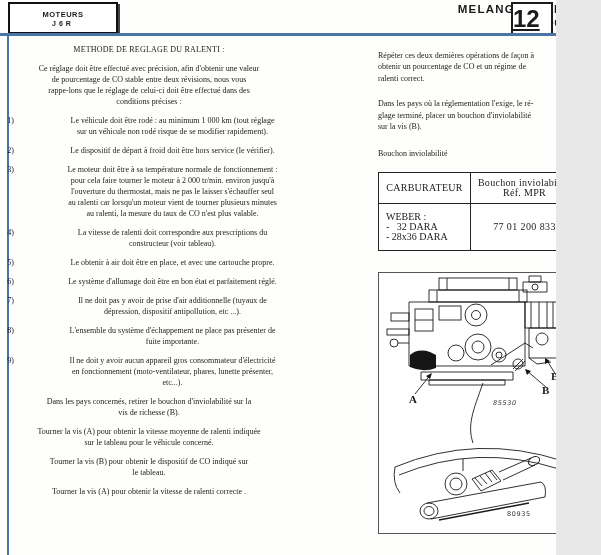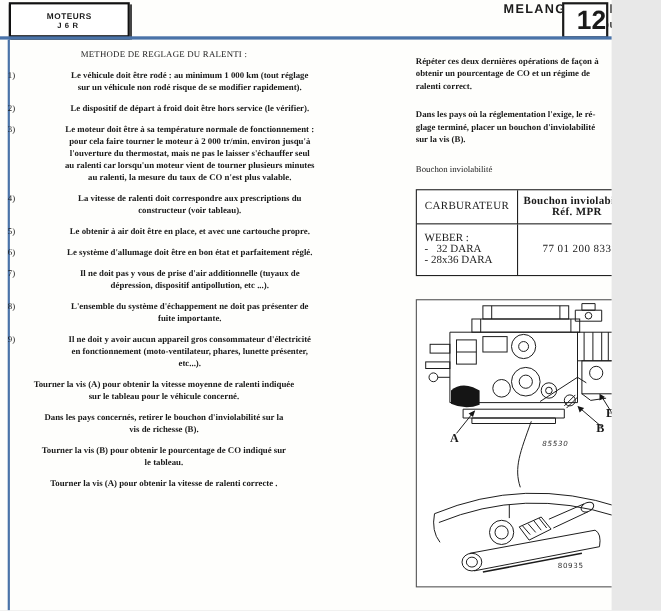--- a/index.html
+++ b/index.html
@@ -14,27 +14,28 @@
     display:flex;flex-direction:column;align-items:center;justify-content:center;
     background:#fff;
   }
   .eb1{font:bold 7.5px "Liberation Sans",sans-serif;letter-spacing:.5px;}
   .eb2{font:bold 7px "Liberation Sans",sans-serif;letter-spacing:3px;margin-top:1px;}
   .title{position:absolute;left:0;top:3px;width:601px;text-align:right;}
   .t1{font:bold 11.5px "Liberation Sans",sans-serif;letter-spacing:1.2px;word-spacing:7px;}
   .t2{font:bold 10.5px "Liberation Sans",sans-serif;letter-spacing:.6px;margin-top:1px;}
   .pagenum{
     position:absolute;right:3px;top:2px;width:38px;height:29px;
-    border:2px solid #1a1a1a;background:#fff;display:flex;align-items:center;justify-content:flex-end;
+    border:2px solid #1a1a1a;background:#fff;display:flex;align-items:center;justify-content:flex-start;
     font:bold 24px "Liberation Sans",sans-serif;
+    text-decoration:underline;
   }
   .rule-h{position:absolute;left:0;top:33px;width:601px;height:3px;background:#4a73a8;}
   .rule-v{position:absolute;left:7px;top:36px;width:2px;height:519px;background:#4a73a8;}
   
-  .pre{white-space:pre-line;font-weight:bold;}
+  .pre{white-space:pre-line;}
   .col-left{position:absolute;left:3px;top:44px;width:292px;font-size:8px;line-height:11px;text-align:center;}
   .heading{margin:0 0 8px 0;letter-spacing:.2px;}
   .col-left p{margin:0 0 8px 0;}
   .item{display:flex;margin:0 0 8px 0;}
   .item .num{width:15px;flex:none;}
   .item .txt{flex:1;margin-left:32px;}
   .col-right{position:absolute;left:378px;top:50px;width:201px;font-size:8px;line-height:11.4px;}
   .col-right p{margin:0 0 14px 0;}
   .tbl-label{margin:16px 0 12px 0;}
   
@@ -75,20 +76,24 @@
     <div class="t2">Carburateurs</div>
   </div>
   <div class="pagenum">
     <span>12</span>
   </div>
   <div class="rule-h"></div>
   <div class="rule-v"></div>
 
   <div class="col-left">
     <div class="heading">METHODE DE REGLAGE DU RALENTI :</div>
+    <p class="pre">Ce réglage doit être effectué avec précision, afin d'obtenir une valeur
+de pourcentage de CO stable entre deux révisions, nous vous
+rappe-lons que le réglage de celui-ci doit être effectué dans des
+conditions précises :</p>
 
     <div class="item">
       <span class="num">1)</span>
       <span class="pre txt">Le véhicule doit être rodé : au minimum 1 000 km (tout réglage
 sur un véhicule non rodé risque de se modifier rapidement).</span>
     </div>
     <div class="item">
       <span class="num">2)</span>
       <span class="pre txt">Le dispositif de départ à froid doit être hors service (le vérifier).</span>
     </div>
@@ -108,40 +113,40 @@
     <div class="item">
       <span class="num">5)</span>
       <span class="pre txt">Le obtenir à air doit être en place, et avec une cartouche propre.</span>
     </div>
     <div class="item">
       <span class="num">6)</span>
       <span class="pre txt">Le système d'allumage doit être en bon état et parfaitement réglé.</span>
     </div>
     <div class="item">
       <span class="num">7)</span>
-      <span class="pre txt">Il ne doit pas y vous de prise d'air additionnelle (tuyaux de
+      <span class="pre txt">Il ne doit pas y avoir de prise d'air additionnelle (tuyaux de
 dépression, dispositif antipollution, etc ...).</span>
     </div>
     <div class="item">
       <span class="num">8)</span>
-      <span class="pre txt">L'ensemble du système d'échappement ne doit pas présenter de
+      <span class="pre txt">L'ensemble du système d'échappement ne place pas présenter de
 fuite importante.</span>
     </div>
     <div class="item">
       <span class="num">9)</span>
       <span class="pre txt">Il ne doit y avoir aucun appareil gros consommateur d'électricité
 en fonctionnement (moto-ventilateur, phares, lunette présenter,
 etc...).</span>
     </div>
 
+    <p class="pre">Dans les pays concernés, retirer le bouchon d'inviolabilité sur la
+vis de richesse (B).</p>
     <p class="pre">Tourner la vis (A) pour obtenir la vitesse moyenne de ralenti indiquée
 sur le tableau pour le véhicule concerné.</p>
-    <p class="pre">Dans les pays concernés, retirer le bouchon d'inviolabilité sur la
-vis de richesse (B).</p>
-    <p class="pre">Tourner la vis (B) pour obtenir le pourcentage de CO indiqué sur
+    <p class="pre">Tourner la vis (B) pour obtenir le dispositif de CO indiqué sur
 le tableau.</p>
     <p class="pre">Tourner la vis (A) pour obtenir la vitesse de ralenti correcte .</p>
   </div>
 
   <div class="col-right">
     <p class="pre">Répéter ces deux dernières opérations de façon à
 obtenir un pourcentage de CO et un régime de
 ralenti correct.</p>
     <p class="pre">Dans les pays où la réglementation l'exige, le ré-
 glage terminé, placer un bouchon d'inviolabilité

